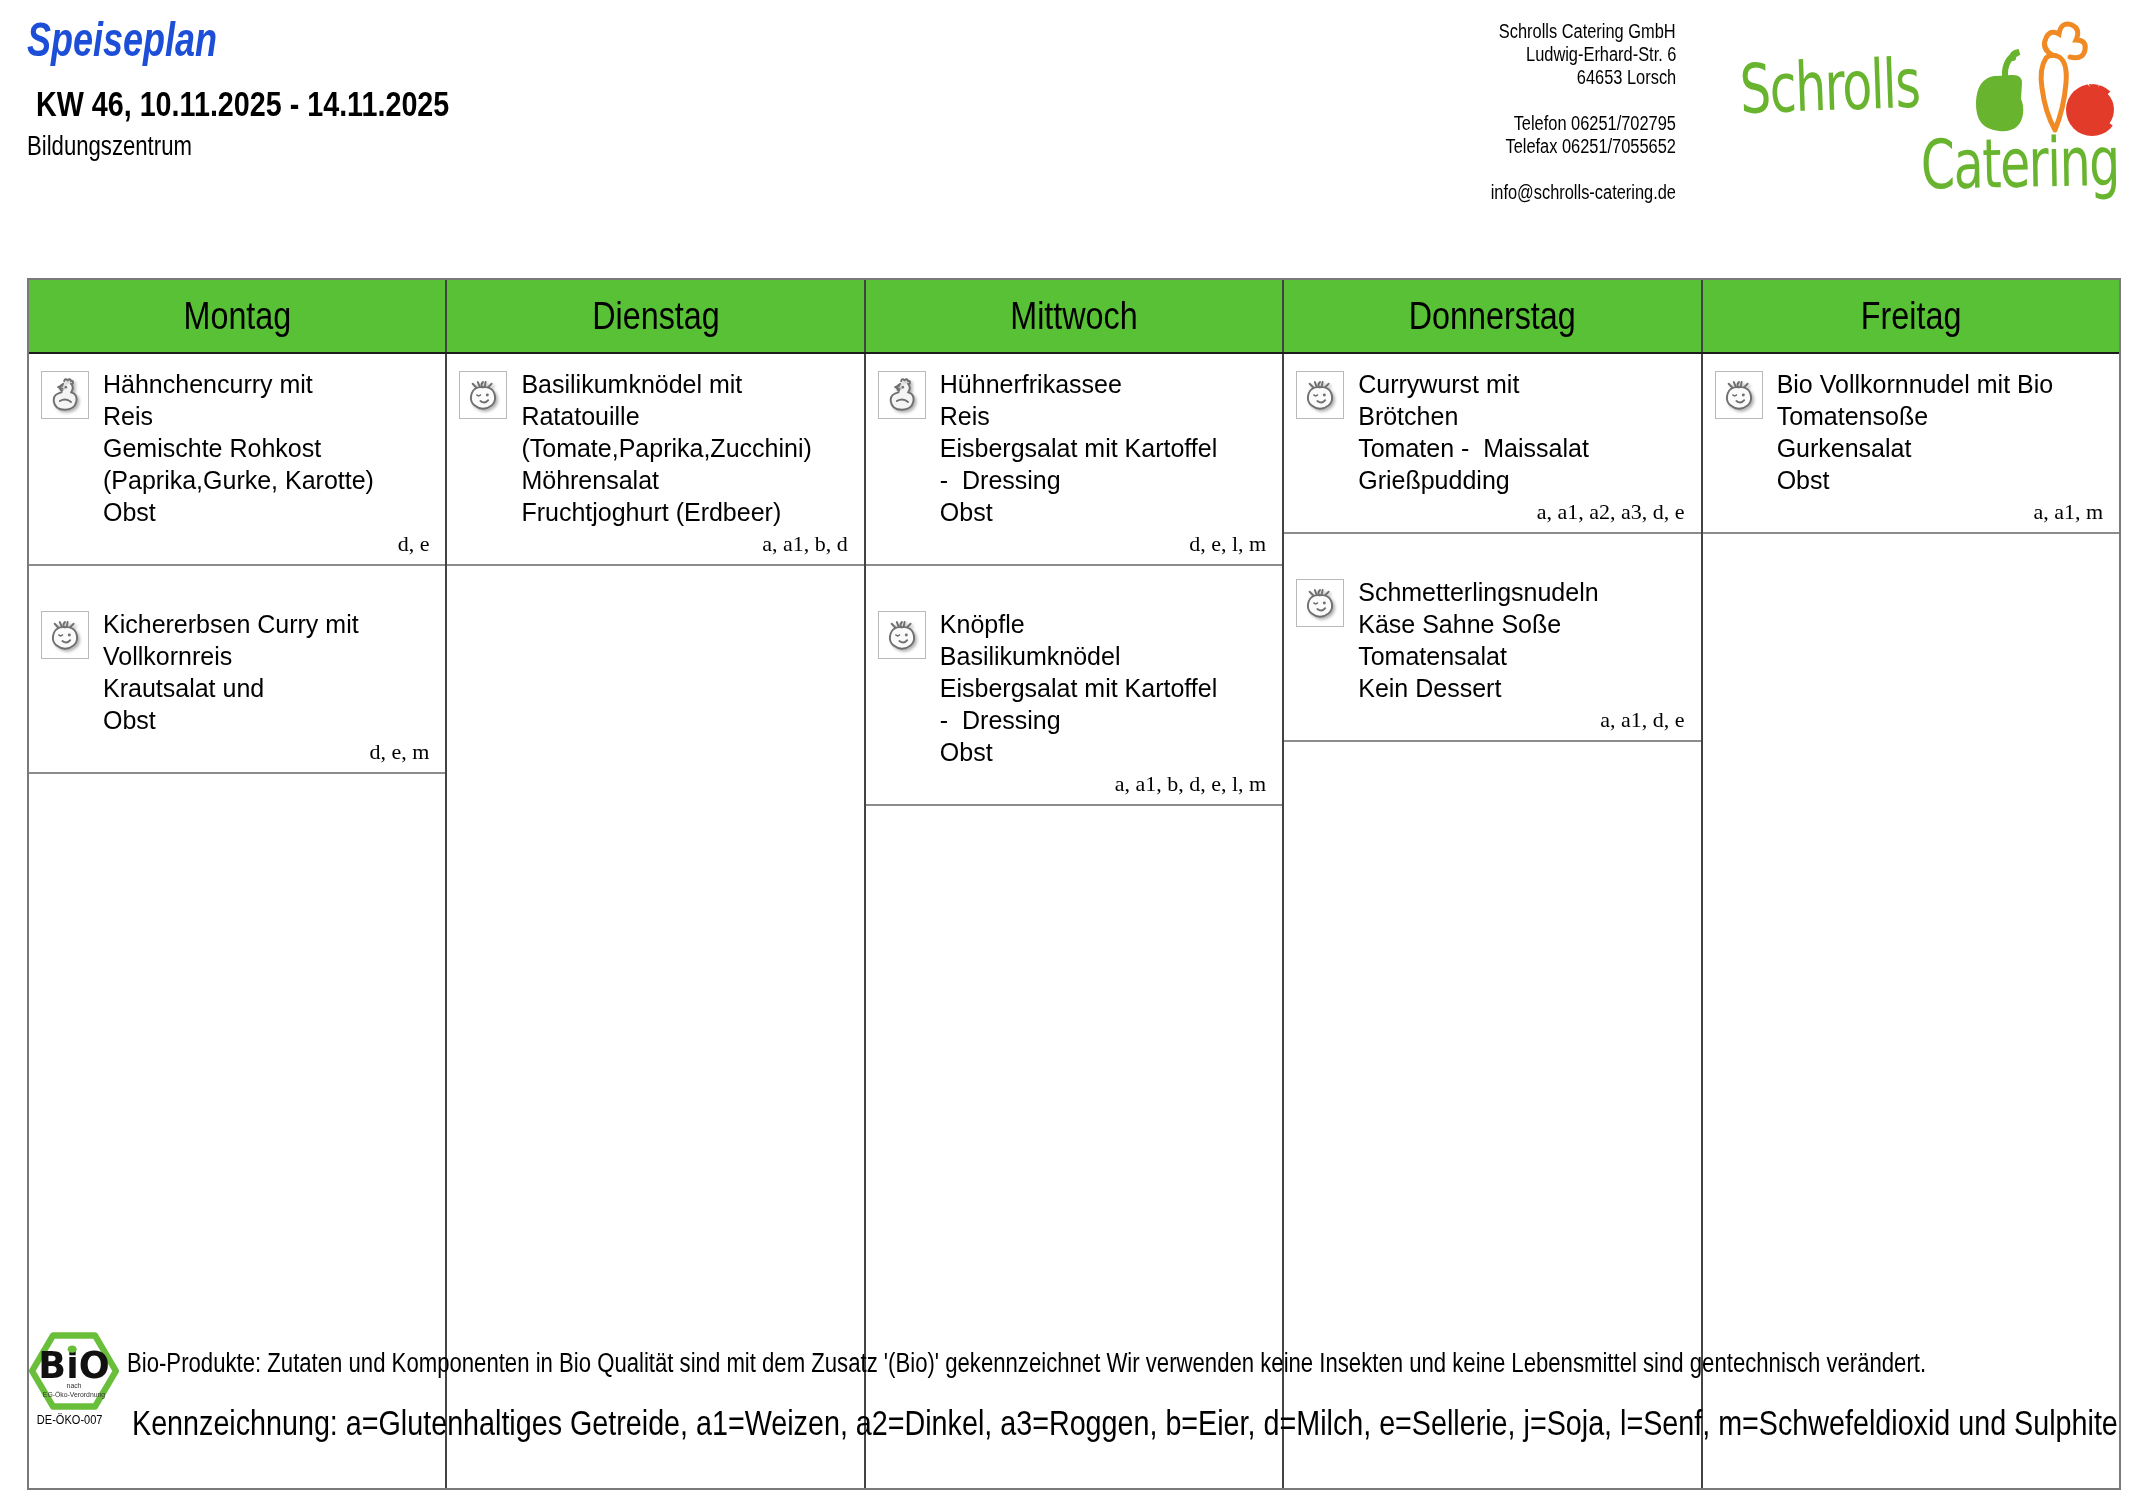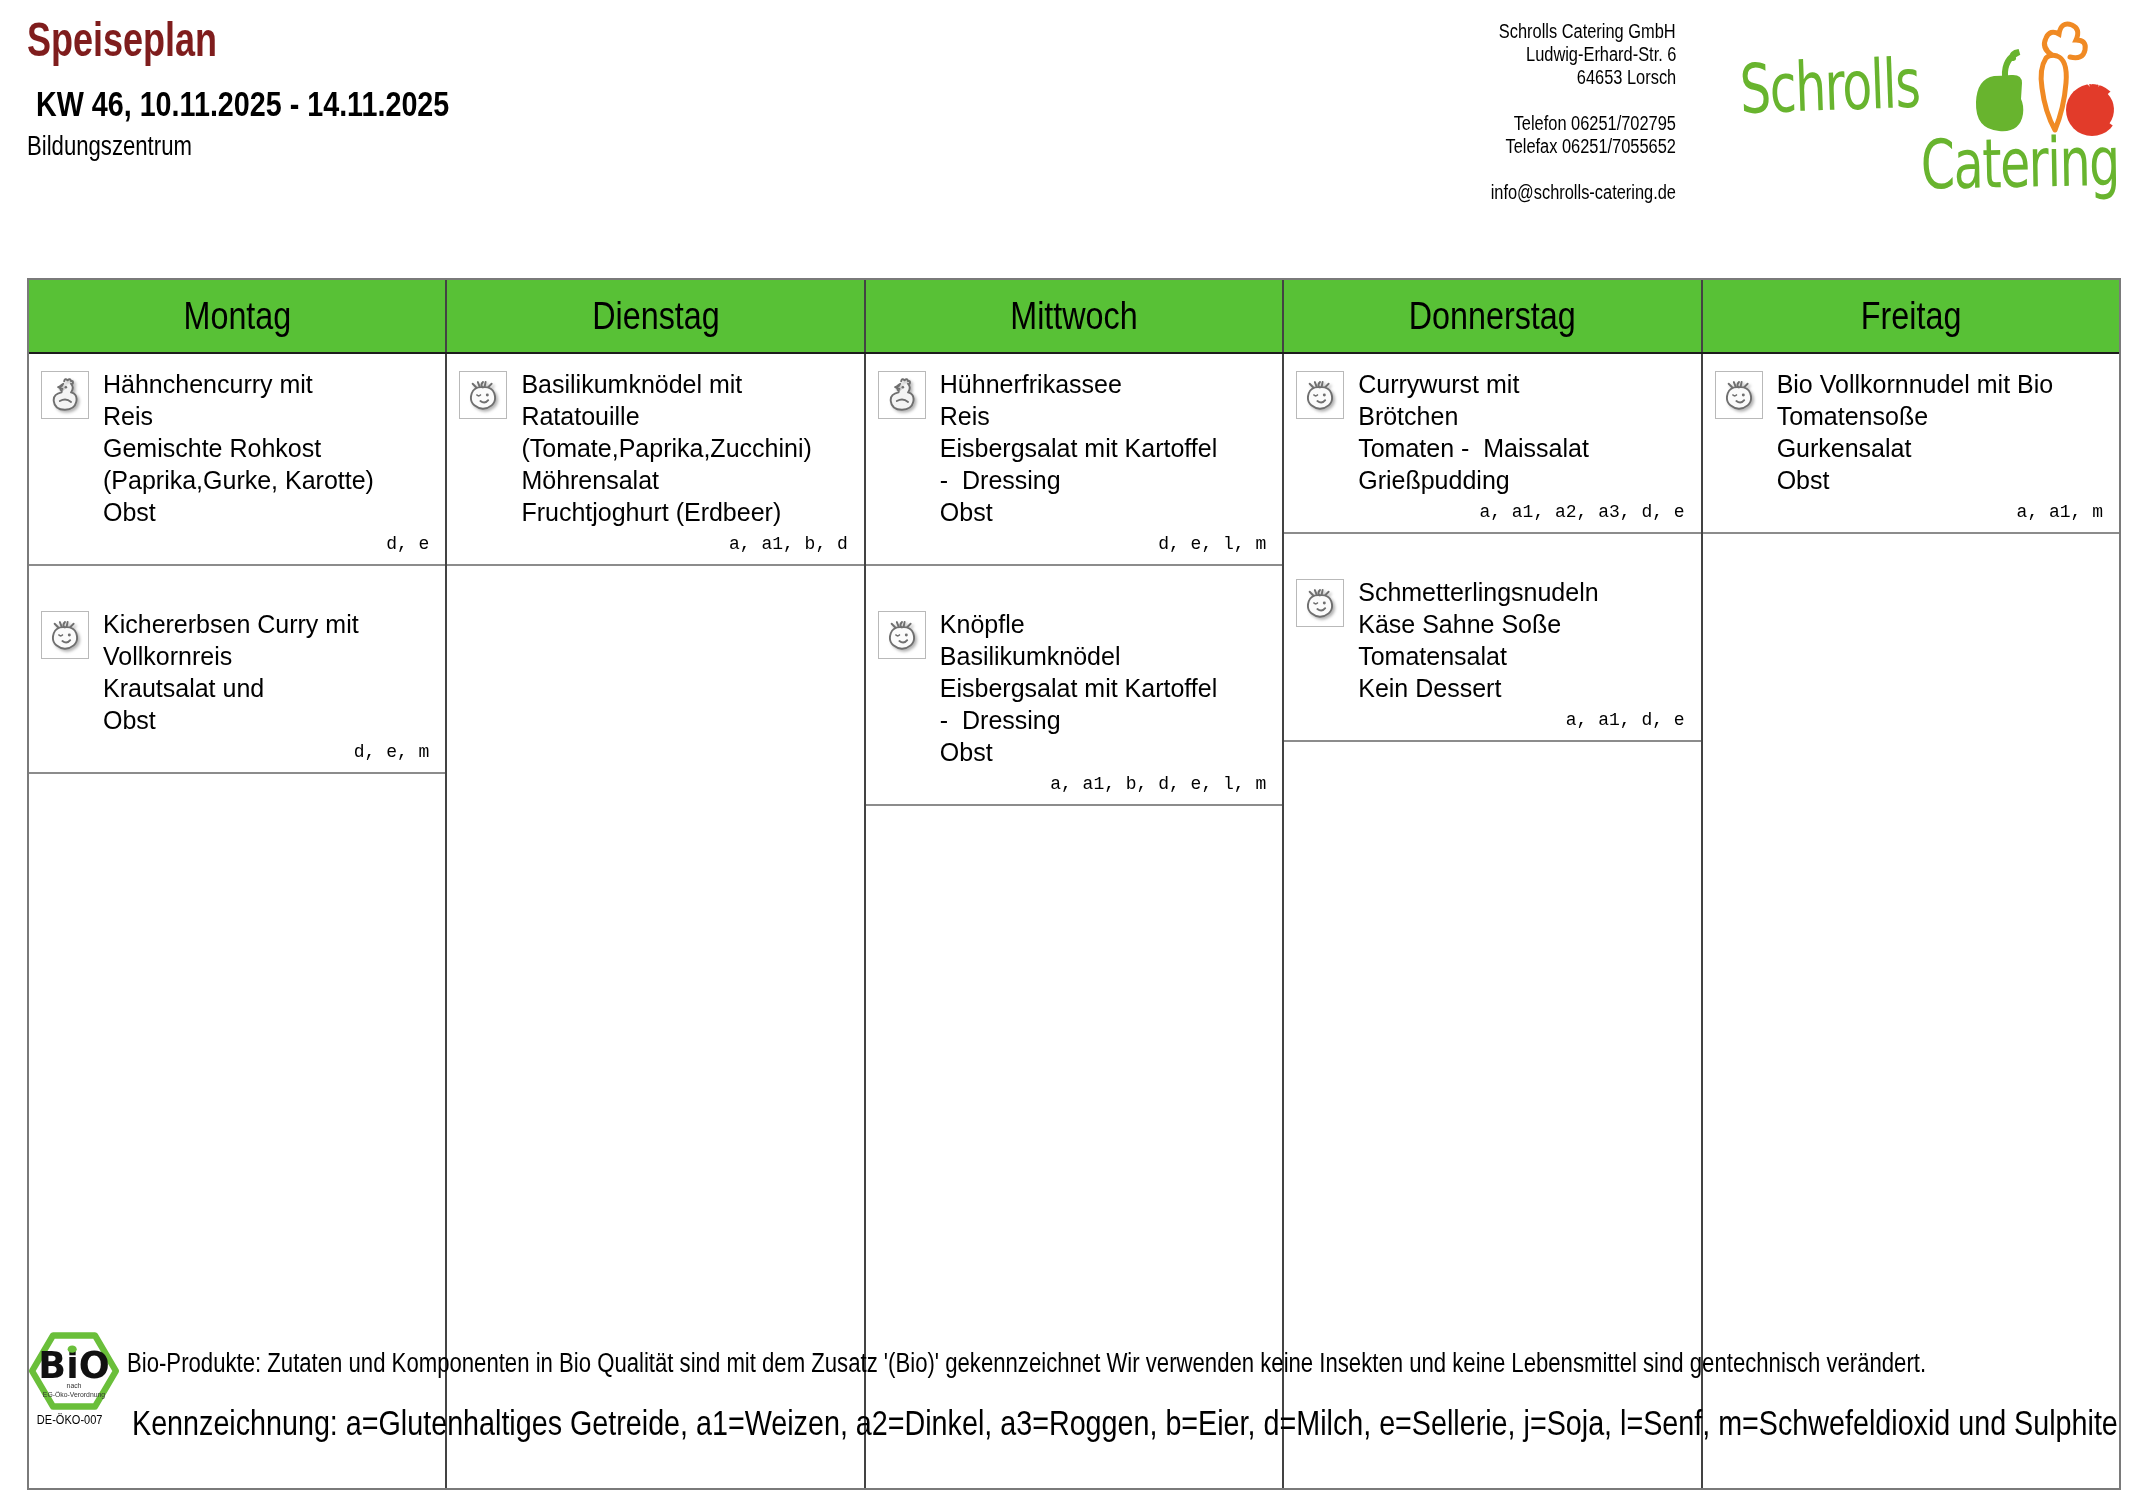--- a/index.html
+++ b/index.html
@@ -5,21 +5,21 @@
   html,body{margin:0;padding:0;background:#fff;}
   #page{position:relative;width:2148px;height:1500px;background:#fff;overflow:hidden;
         font-family:"Liberation Sans",sans-serif;color:#000;}
 
   
   .narrow{display:inline-block;transform:scaleX(0.82);transform-origin:0 50%;white-space:nowrap;}
   .narrow-r{display:inline-block;transform:scaleX(0.82);transform-origin:100% 50%;white-space:nowrap;}
   .narrow-c{display:inline-block;transform:scaleX(0.85);transform-origin:50% 50%;white-space:nowrap;}
 
   
-  #doc-title{position:absolute;left:27px;top:12px;font-size:48px;font-weight:700;color:#7f1d1d;}
+  #doc-title{position:absolute;left:27px;top:12px;font-size:48px;font-weight:700;color:#1d4ed8;font-style:italic;}
   #doc-title .narrow{transform:scaleX(0.75);}
   #week-line{position:absolute;left:36px;top:84px;font-size:35px;font-weight:700;}
   #location-line{position:absolute;left:27px;top:131px;font-size:27px;}
 
   #company-block{position:absolute;left:1320px;top:20px;width:356px;text-align:right;
                  font-size:20px;line-height:23px;}
   .company-group{margin-top:23px;}
   .company-group:first-child{margin-top:0;}
 
   #logo{position:absolute;left:1738px;top:10px;width:385px;height:185px;}
@@ -39,21 +39,21 @@
   #menu-body-row{display:flex;flex:1;min-height:0;}
   .day-column{flex:1 1 0;display:flex;flex-direction:column;border-right:2px solid #434343;min-width:0;gap:28px;}
   .day-column:last-child{border-right:none;}
   .meal{border-bottom:2px solid #8c8c8c;padding:14px 8px 2px 12px;overflow:hidden;}
   .meal-body{display:flex;gap:14px;}
   .icon-box{width:46px;height:46px;flex:none;border:1px solid #b9b9b9;background:#fff;
             display:flex;align-items:center;justify-content:center;margin-top:3px;}
   .icon-box svg{filter:drop-shadow(2px 2px 1.5px rgba(0,0,0,0.30));}
   .meal-lines{font-size:25px;line-height:32px;}
   .meal-line{white-space:pre;}
-  .allergens{text-align:right;font-family:Liberation Mono, monospace;font-size:18px;
+  .allergens{text-align:right;font-family:Liberation Serif, serif;font-size:22px;
              line-height:24px;padding:4px 8px 6px 0;}
   .filler{flex:1;}
 
   
   #bio-seal{position:absolute;left:28px;top:1330px;}
   #seal-code{position:absolute;left:6px;top:1412px;width:128px;text-align:center;font-size:13px;}
   #bio-note{position:absolute;left:127px;top:1348px;font-size:27px;}
   #legend-line{position:absolute;left:132px;top:1403px;font-size:35px;}
 </style>
 </head>

